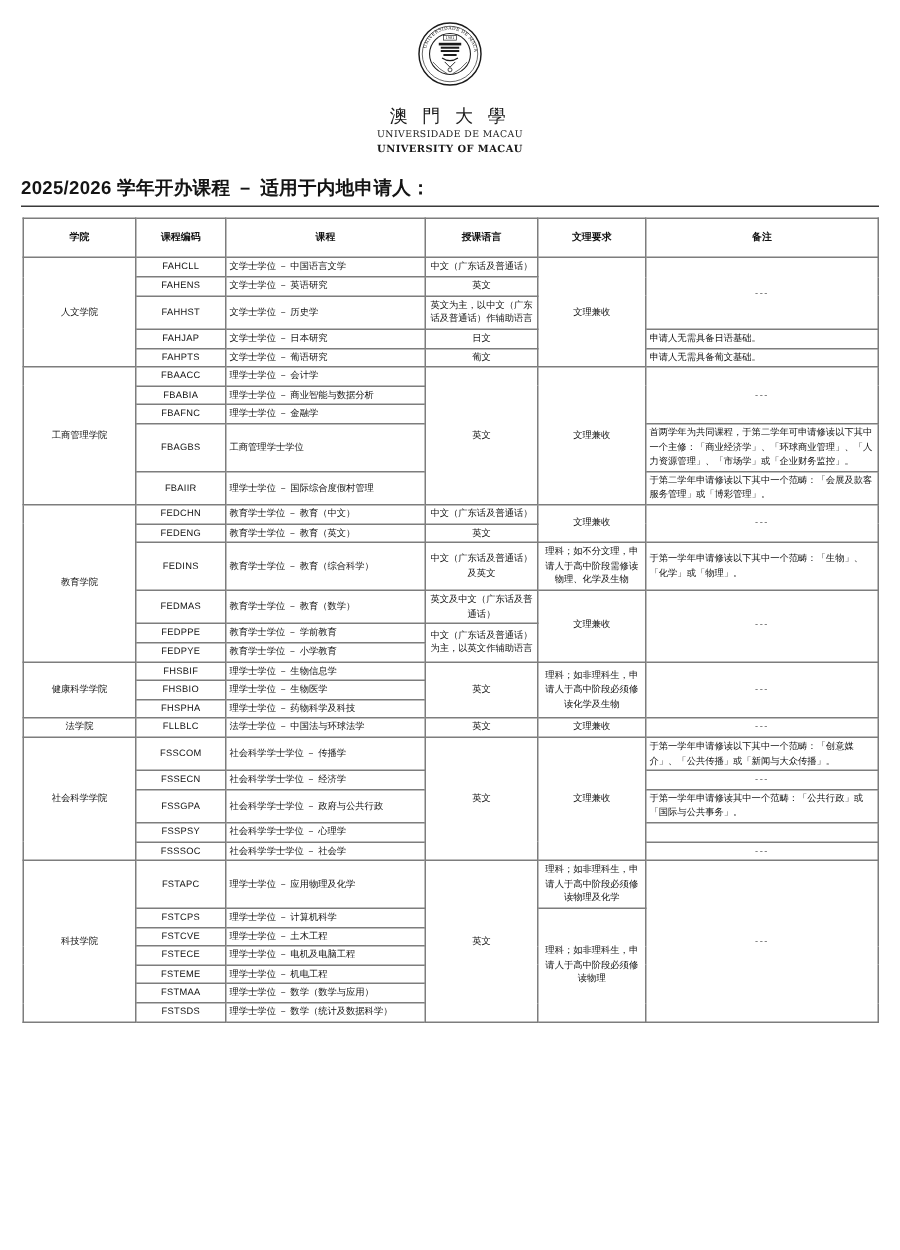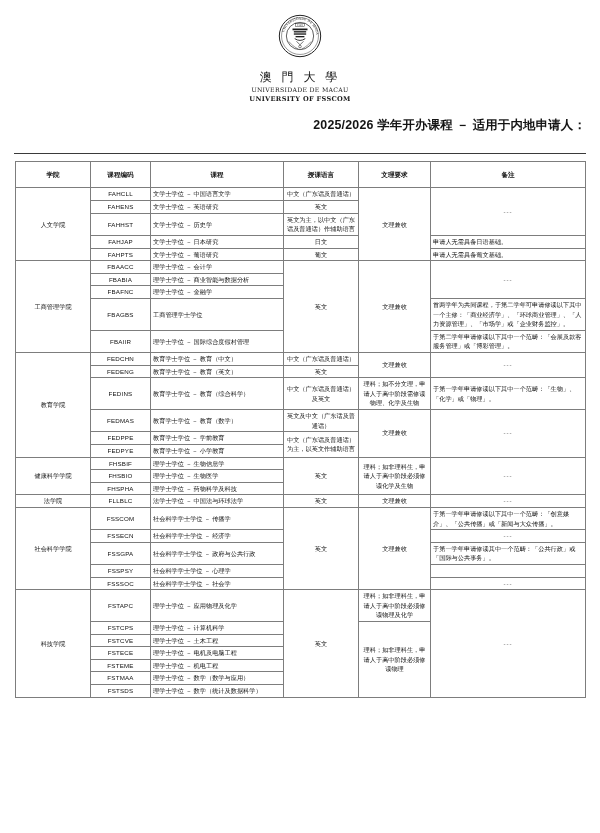--- a/index.html
+++ b/index.html
@@ -57,22 +57,21 @@
     font-weight: bold;
     letter-spacing: 0.3px;
     color: #1a1a1a;
     line-height: 1.25;
   }
 
   
   .title-wrap {
     margin: 14px 14px 0 14px;
     border-bottom: 1.1px solid #3a3a3a;
-    padding-bottom: 19px;
-    text-align: right;
+    padding-bottom: 3px;
   }
   .title {
     font-size: 12.4px;
     font-weight: bold;
     letter-spacing: 0.2px;
     color: #141414;
     white-space: nowrap;
   }
 
   
@@ -163,21 +162,21 @@
       <rect x="36" y="44" width="28" height="3" fill="#1a1a1a"></rect>
       <rect x="40" y="50" width="20" height="3" fill="#1a1a1a"></rect>
       <path d="M 38 56 Q 50 64 62 56" fill="none" stroke="#1a1a1a" stroke-width="2"></path>
       <path d="M 42 62 L 50 70 L 58 62" fill="none" stroke="#1a1a1a" stroke-width="1.4"></path>
       <circle cx="50" cy="74" r="3" fill="none" stroke="#1a1a1a" stroke-width="1.2"></circle>
       <path d="M 24 62 Q 34 74 46 80" fill="none" stroke="#1a1a1a" stroke-width="1"></path>
       <path d="M 76 62 Q 66 74 54 80" fill="none" stroke="#1a1a1a" stroke-width="1"></path>
     </svg>
     <div class="logo-cn">澳 門 大 學</div>
     <div class="logo-pt">UNIVERSIDADE DE MACAU</div>
-    <div class="logo-en">UNIVERSITY OF FSSCOM</div>
+    <div class="logo-en">UNIVERSITY OF MACAU</div>
   </div>
 
   <div class="title-wrap">
     <div class="title">2025/2026 学年开办课程 － 适用于内地申请人：</div>
   </div>
 
   <div class="tbl-wrap">
     <table class="courses">
       <colgroup>
         <col class="c-fac">

